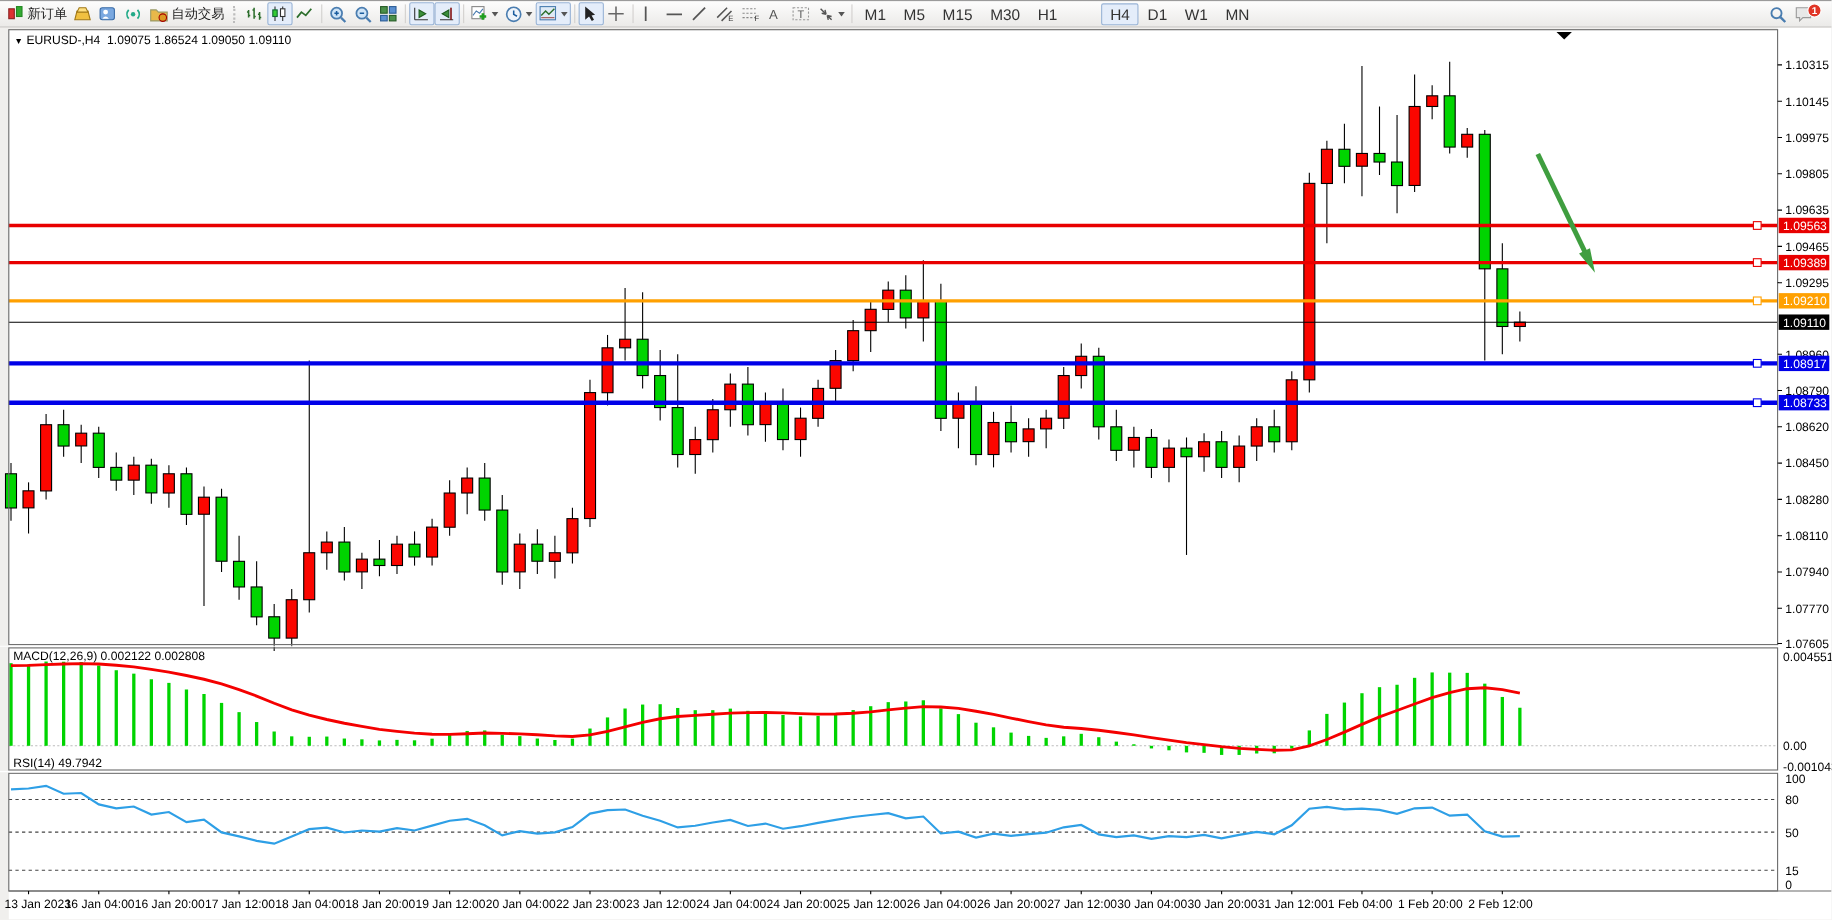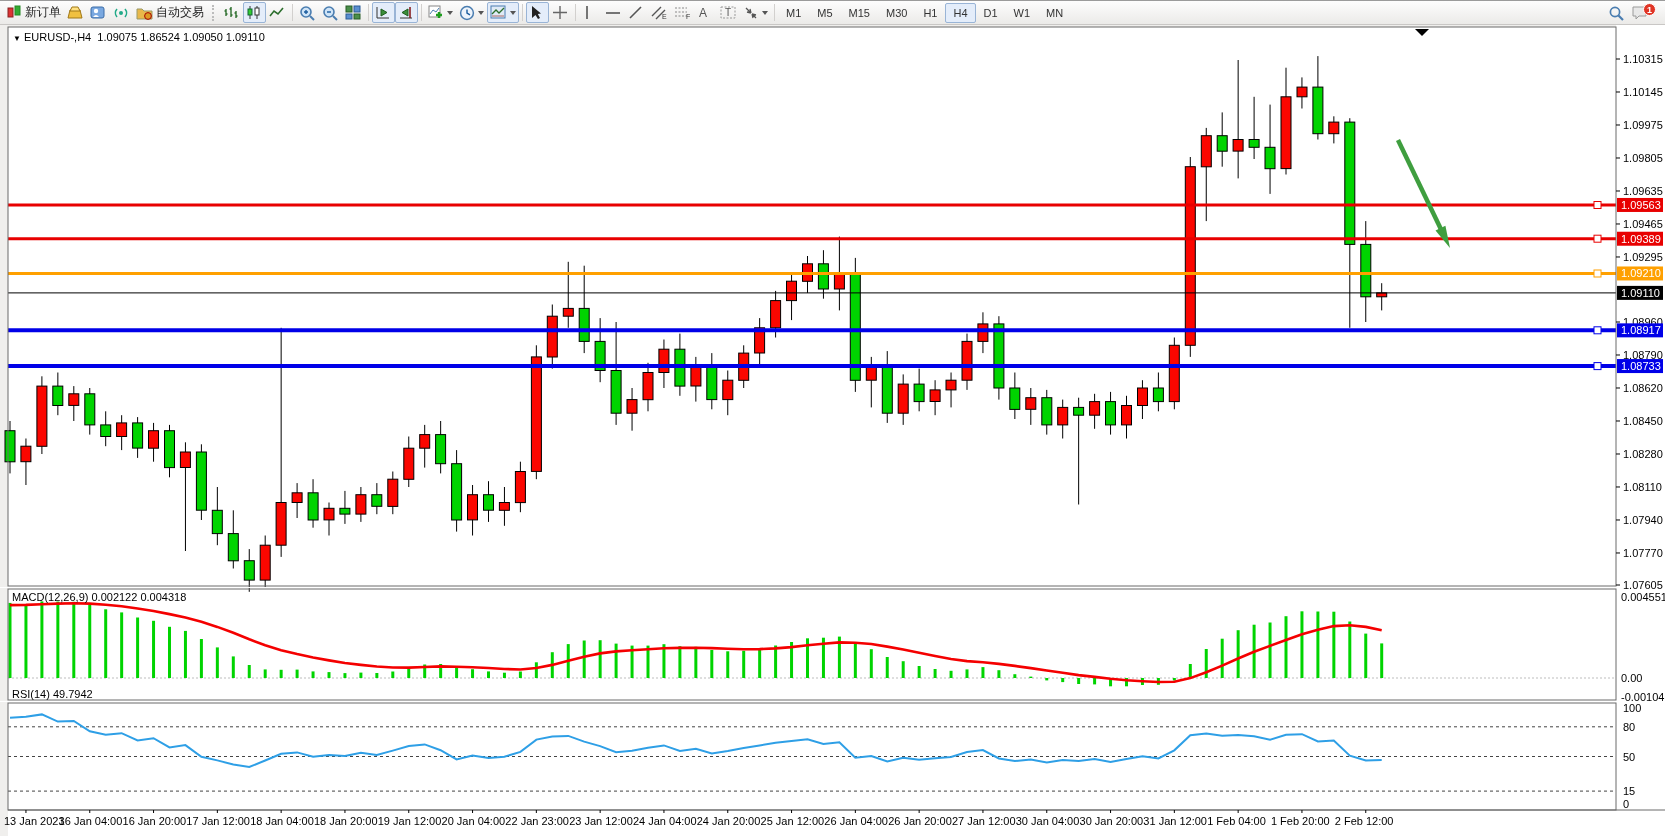--- a/index.html
+++ b/index.html
@@ -11,23 +11,23 @@
     border-top:1px solid #9b9b9b; display:flex; align-items:center; padding:0 4px; z-index:5; }
   .grip { width:5px; height:16px; border-left:2px dotted #bcbcbc; margin:0 3px 0 5px; }
   .sep  { width:1px; height:17px; background:#d2d0ce; margin:0 3px; }
   .tb-btn { height:21px; min-width:23px; display:flex; align-items:center; justify-content:space-between;
     border:1px solid transparent; border-radius:2px; padding:0 2px; cursor:default; }
   .tb-btn.pressed { background:#e4edfa; border-color:#99b4d6; }
   .tb-btn svg { display:block; }
   .tb-label { font-size:12px; color:#222; margin-left:3px; white-space:nowrap; }
   .drop { width:0; height:0; border-left:3px solid transparent; border-right:3px solid transparent;
     border-top:4px solid #555; margin-left:3px; }
-  .tf { font-size:11px; color:#333; padding:3px 7px; height:20px; display:flex; align-items:center;
+  .tf { font-size:14px; color:#333; padding:3px 7px; height:20px; display:flex; align-items:center;
     border:1px solid transparent; border-radius:2px; }
-  .tf.active { background:#e4edfa; border-color:#99b4d6; }
+  .tf.active { background:#e4edfa; border-color:#99b4d6;margin-left:32px; }
   #tb-right { margin-left:auto; display:flex; align-items:center; }
   #chat-badge { position:absolute; top:0px; right:-6px; width:13px; height:13px; border-radius:50%;
     background:#e03526; color:#fff; font-size:9px; font-weight:bold; display:flex;
     align-items:center; justify-content:center; border:1px solid #fff; }
   
   #chart-wrap { position:absolute; left:0; top:25px; width:1665px; height:811px; background:#f0efed; }
   #chart-svg { position:absolute; left:0; top:0; }
   .ovl { position:absolute; font-size:11px; color:#000; white-space:nowrap; z-index:3; }
 </style>
 </head>
@@ -629,15 +629,15 @@
       <line x1="1301.95" y1="785" x2="1301.95" y2="788" stroke="#000"></line>
       <text x="1270.95" y="800" font-size="11" fill="#000" font-family="&quot;Liberation Sans&quot;,sans-serif">1 Feb 20:00</text>
       <line x1="1365.75" y1="785" x2="1365.75" y2="788" stroke="#000"></line>
       <text x="1334.75" y="800" font-size="11" fill="#000" font-family="&quot;Liberation Sans&quot;,sans-serif">2 Feb 12:00</text>
     </svg>
   <div class="ovl" style="left:13px; top:6px;">
     <span style="font-size:8px;">▼</span>
     <span>EURUSD-,H4</span>&nbsp;
     <span>1.09075 1.86524 1.09050 1.09110</span>
   </div>
-  <div class="ovl" style="left:12px; top:566px;">MACD(12,26,9) 0.002122 0.004318</div>
+  <div class="ovl" style="left:12px; top:566px;">MACD(12,26,9) 0.002122 0.002808</div>
   <div class="ovl" style="left:12px; top:663px;">RSI(14) 49.7942</div>
 </div>
 
 </body></html>

